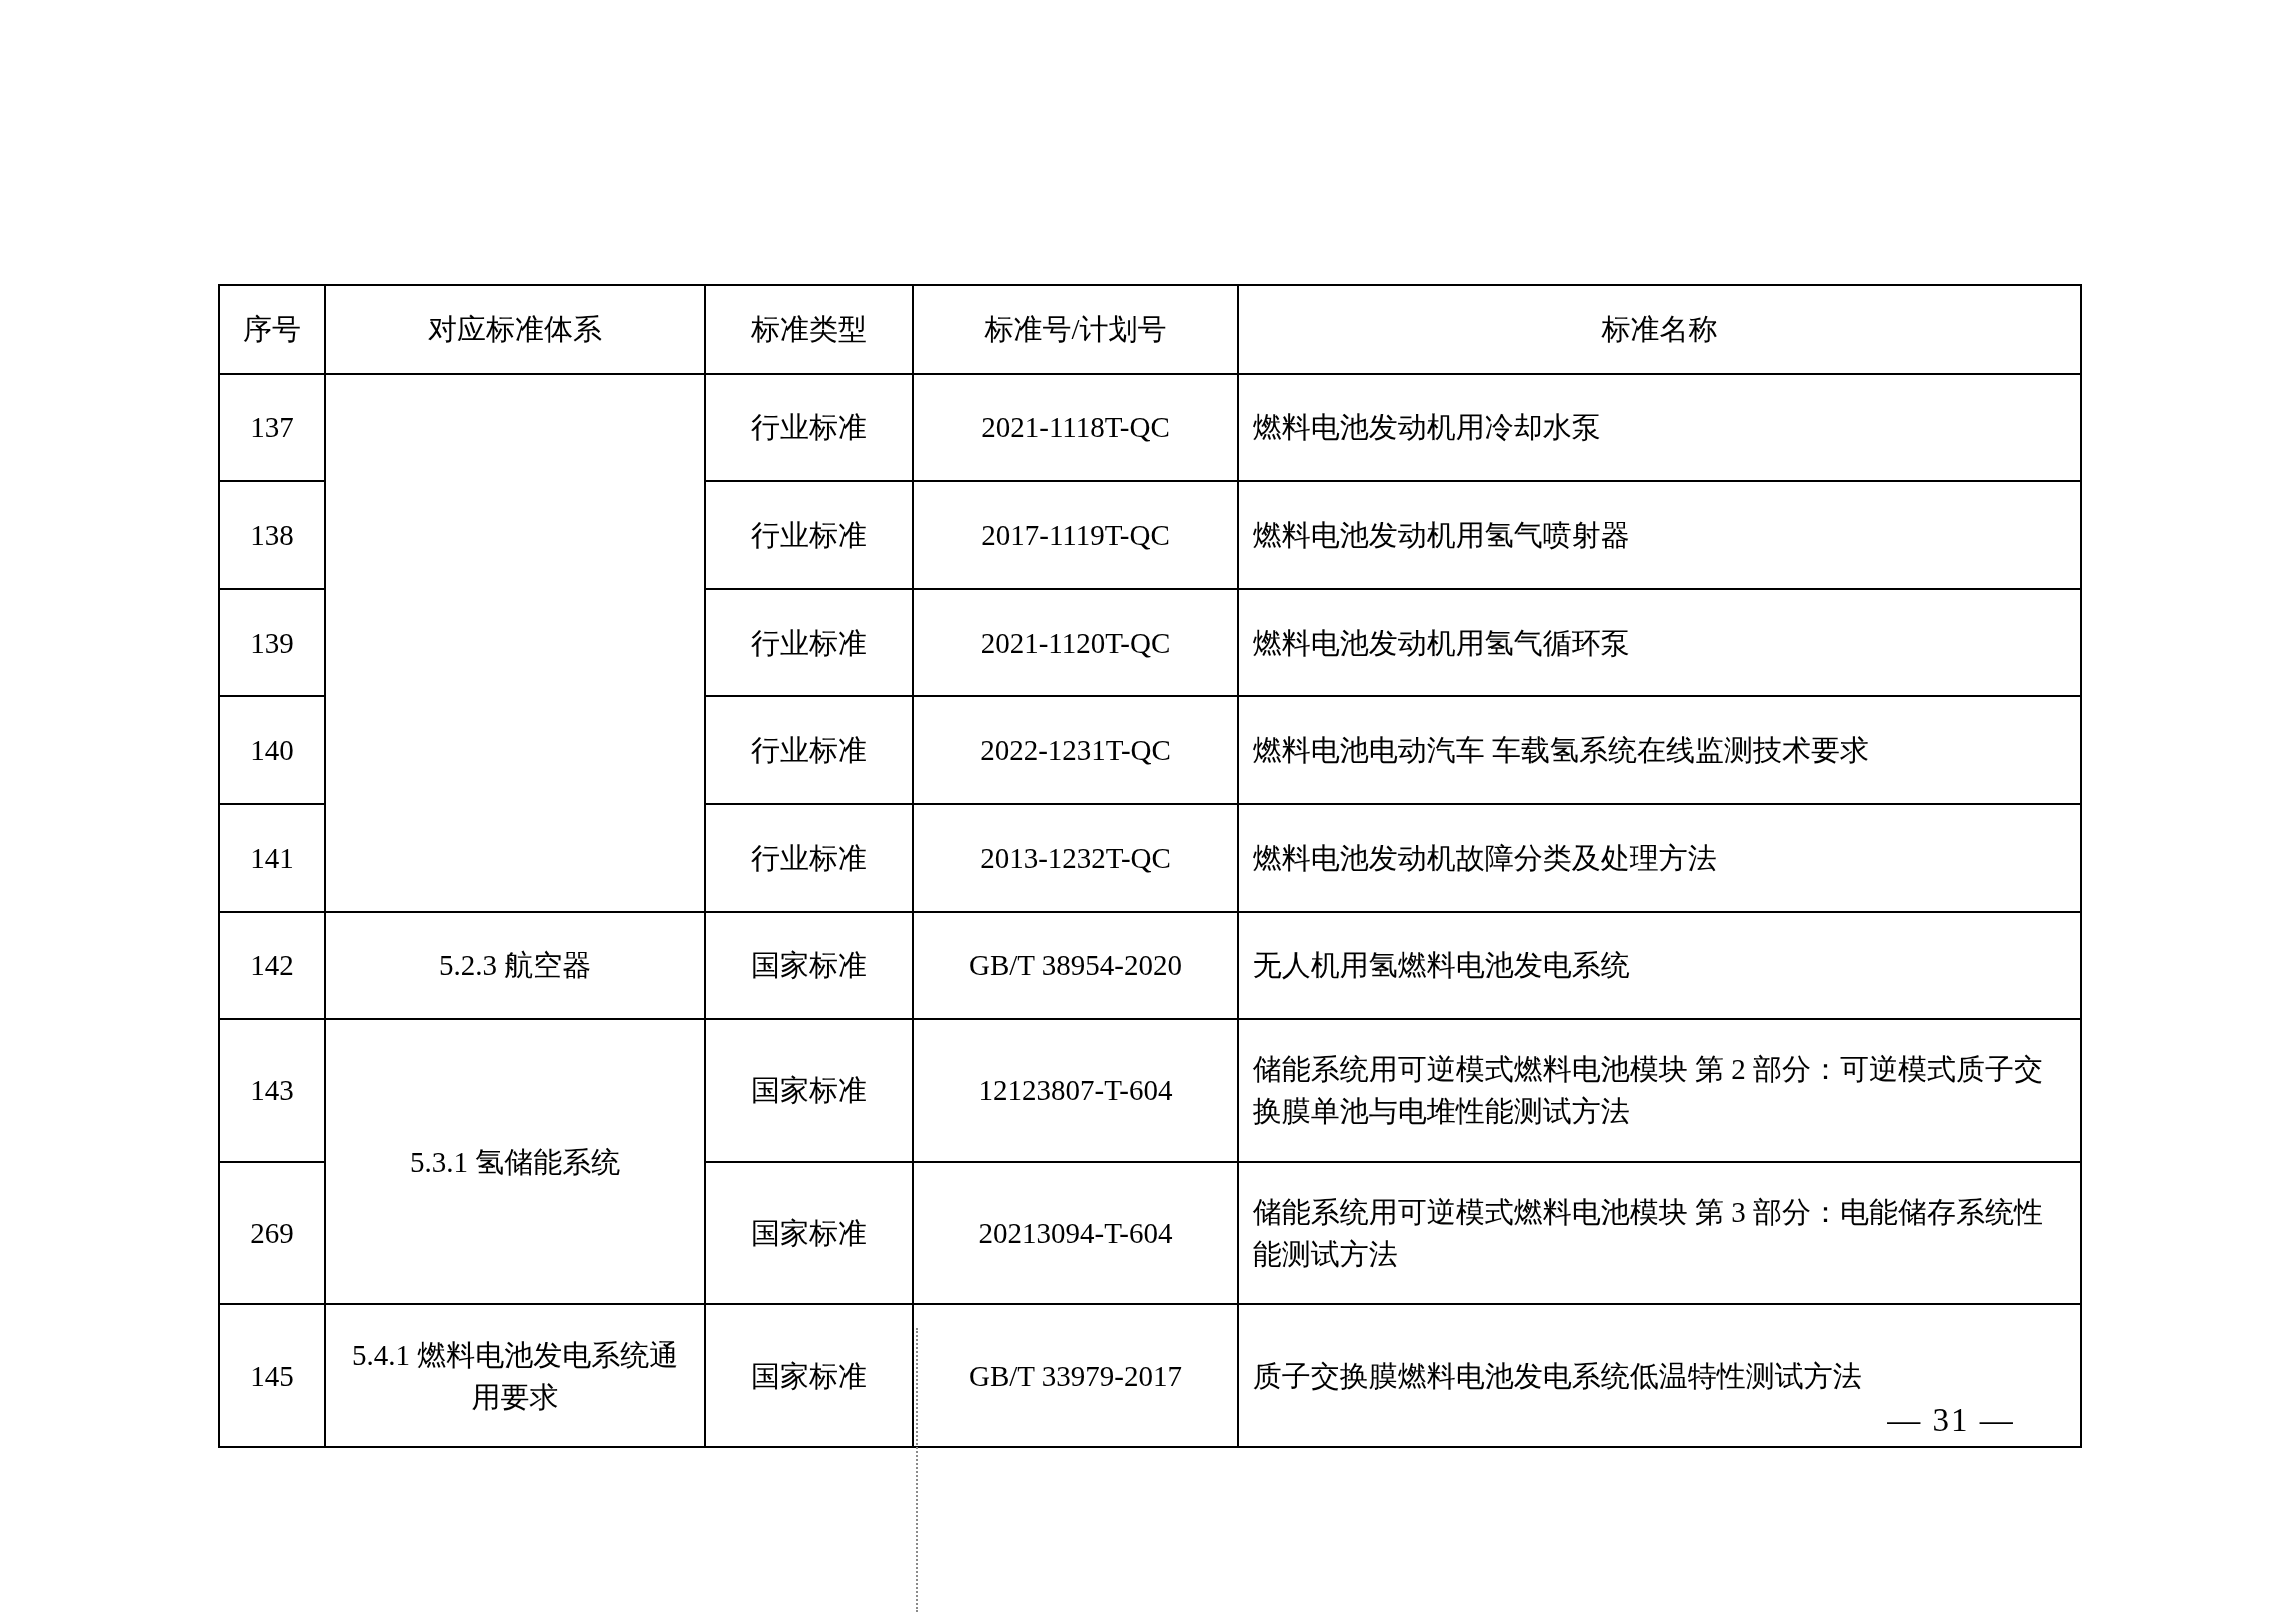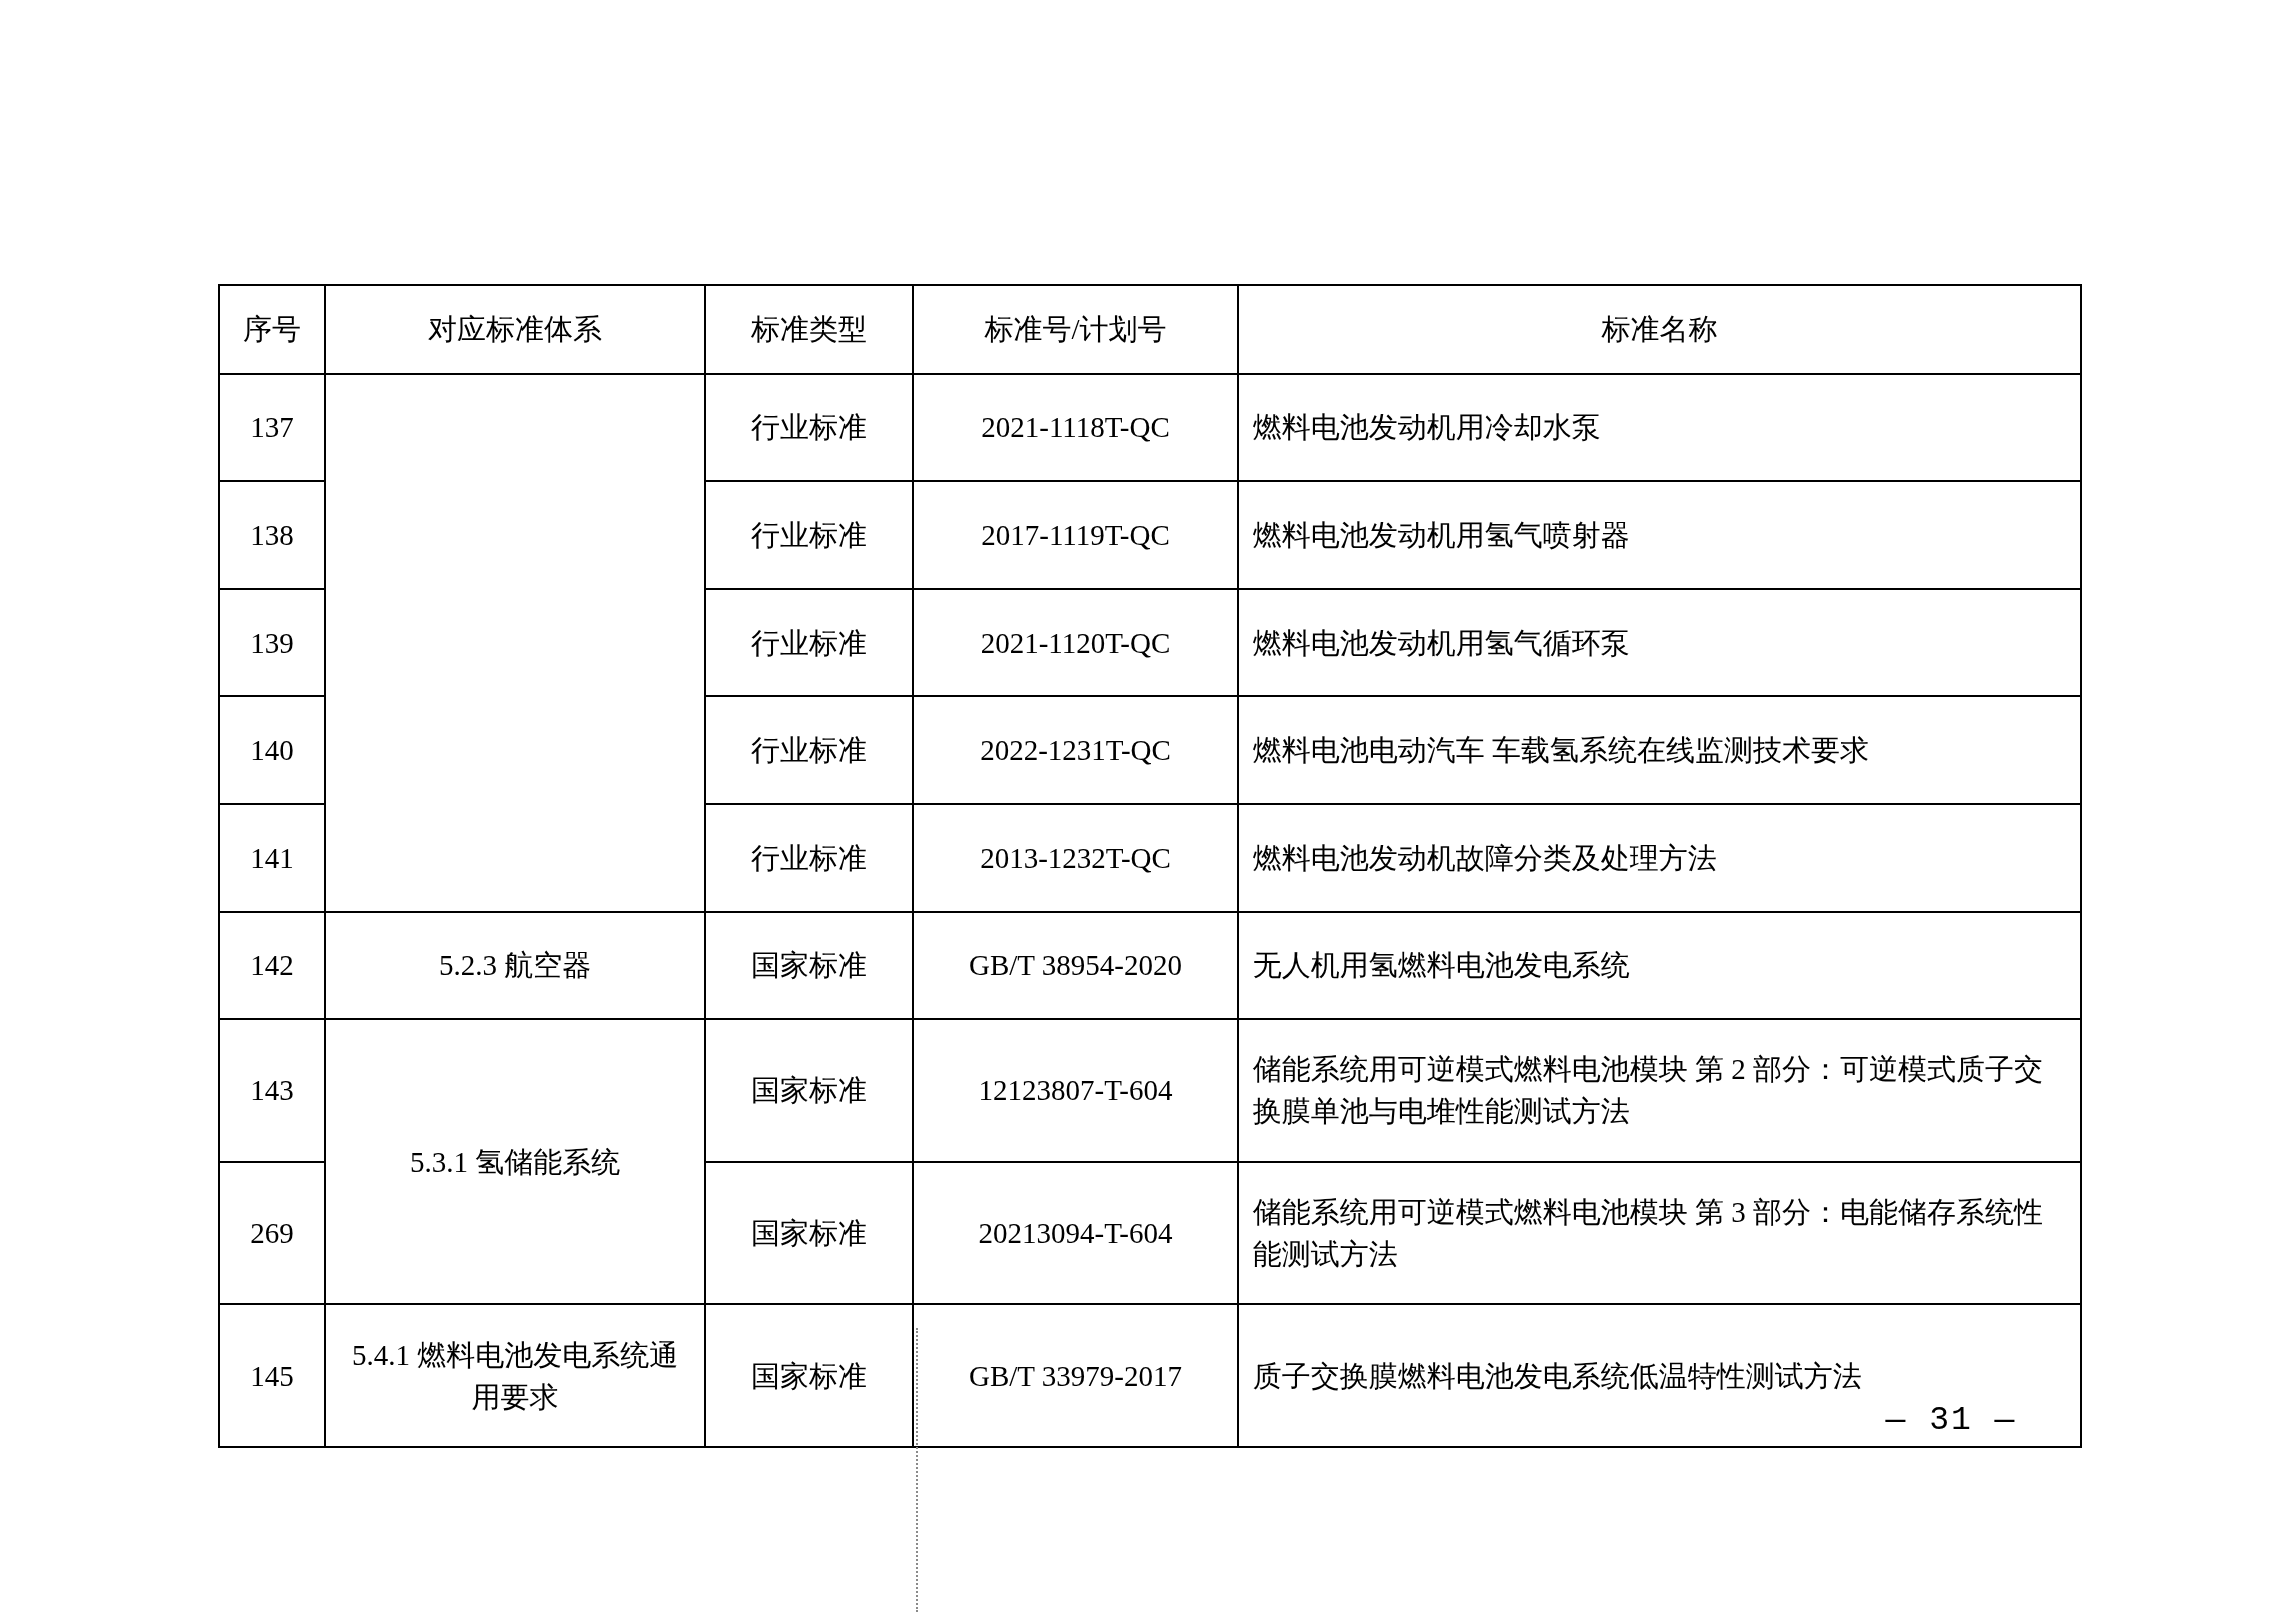--- a/index.html
+++ b/index.html
@@ -103,21 +103,21 @@
   }
 
   .page-number {
     position: absolute;
     left: 1843px;
     top: 1402px;
     width: 216px;
     text-align: center;
     font-size: 33px;
     letter-spacing: 2px;
-    font-family: Liberation Mono, monospace;
+    font-family: Liberation Serif, serif;
   }
 </style>
 </head>
 <body>
 
 <div class="page">
 
   <div class="table-wrap">
     <table class="std-table">
       <colgroup>

